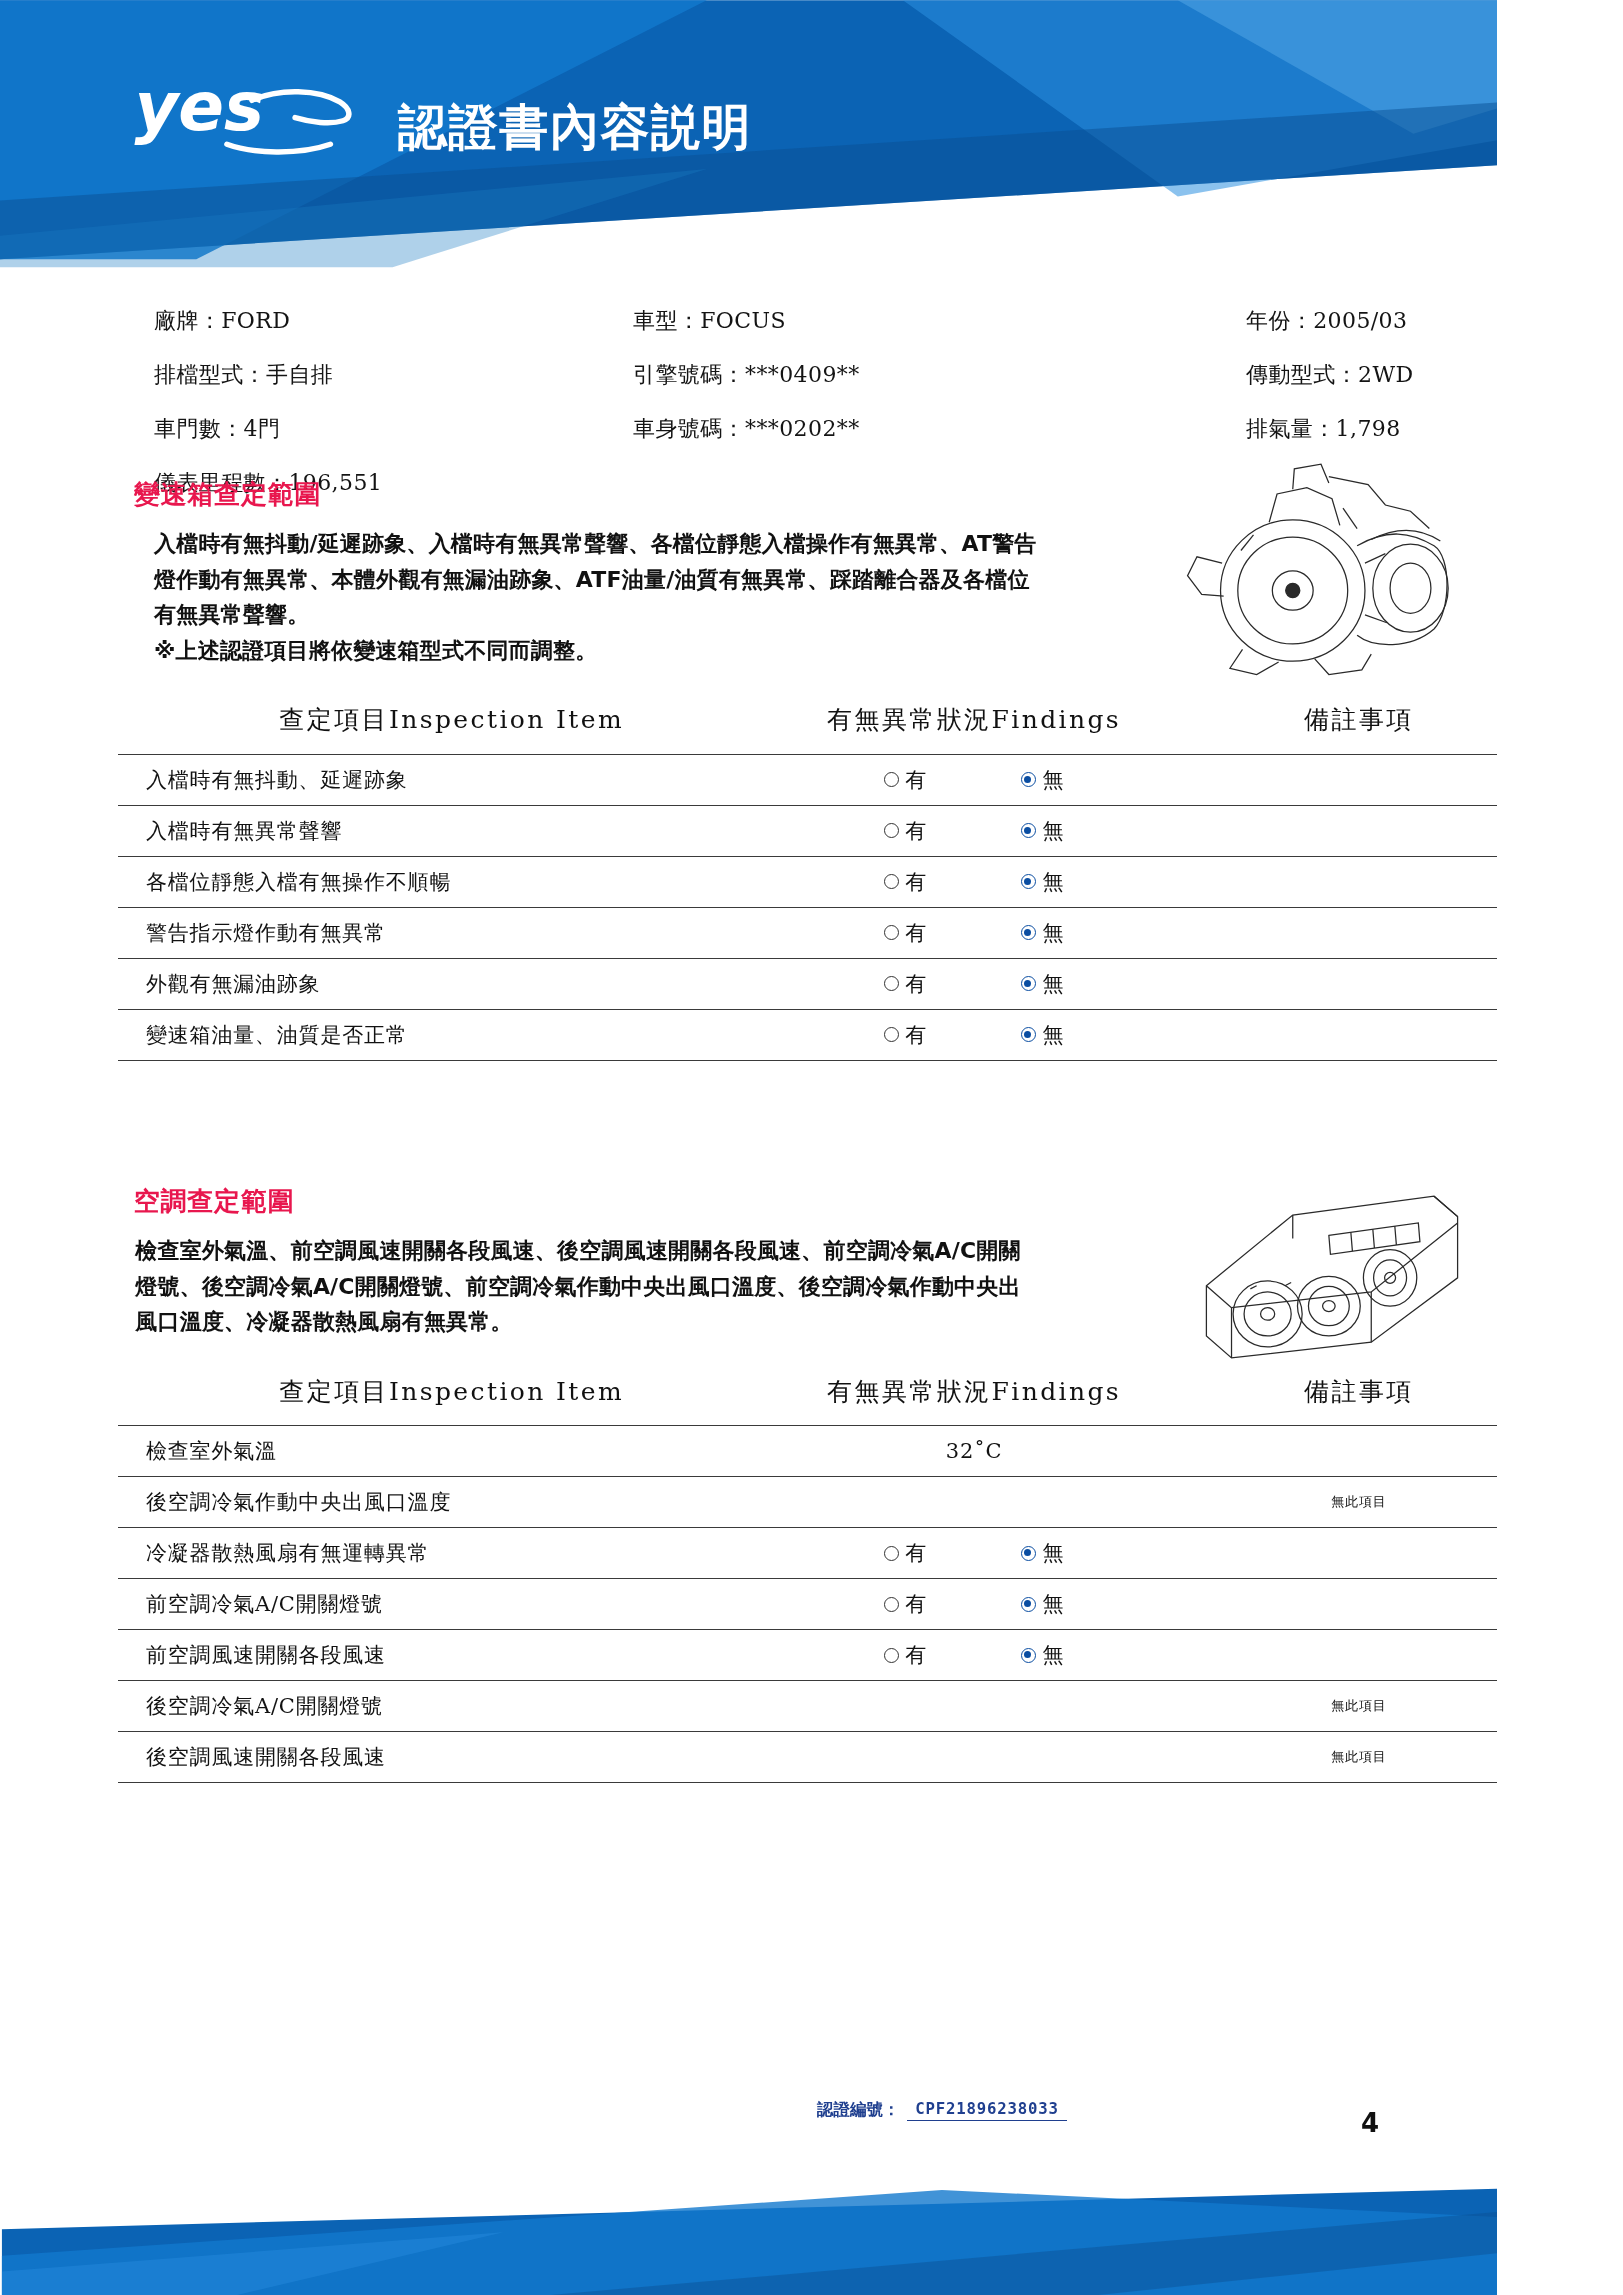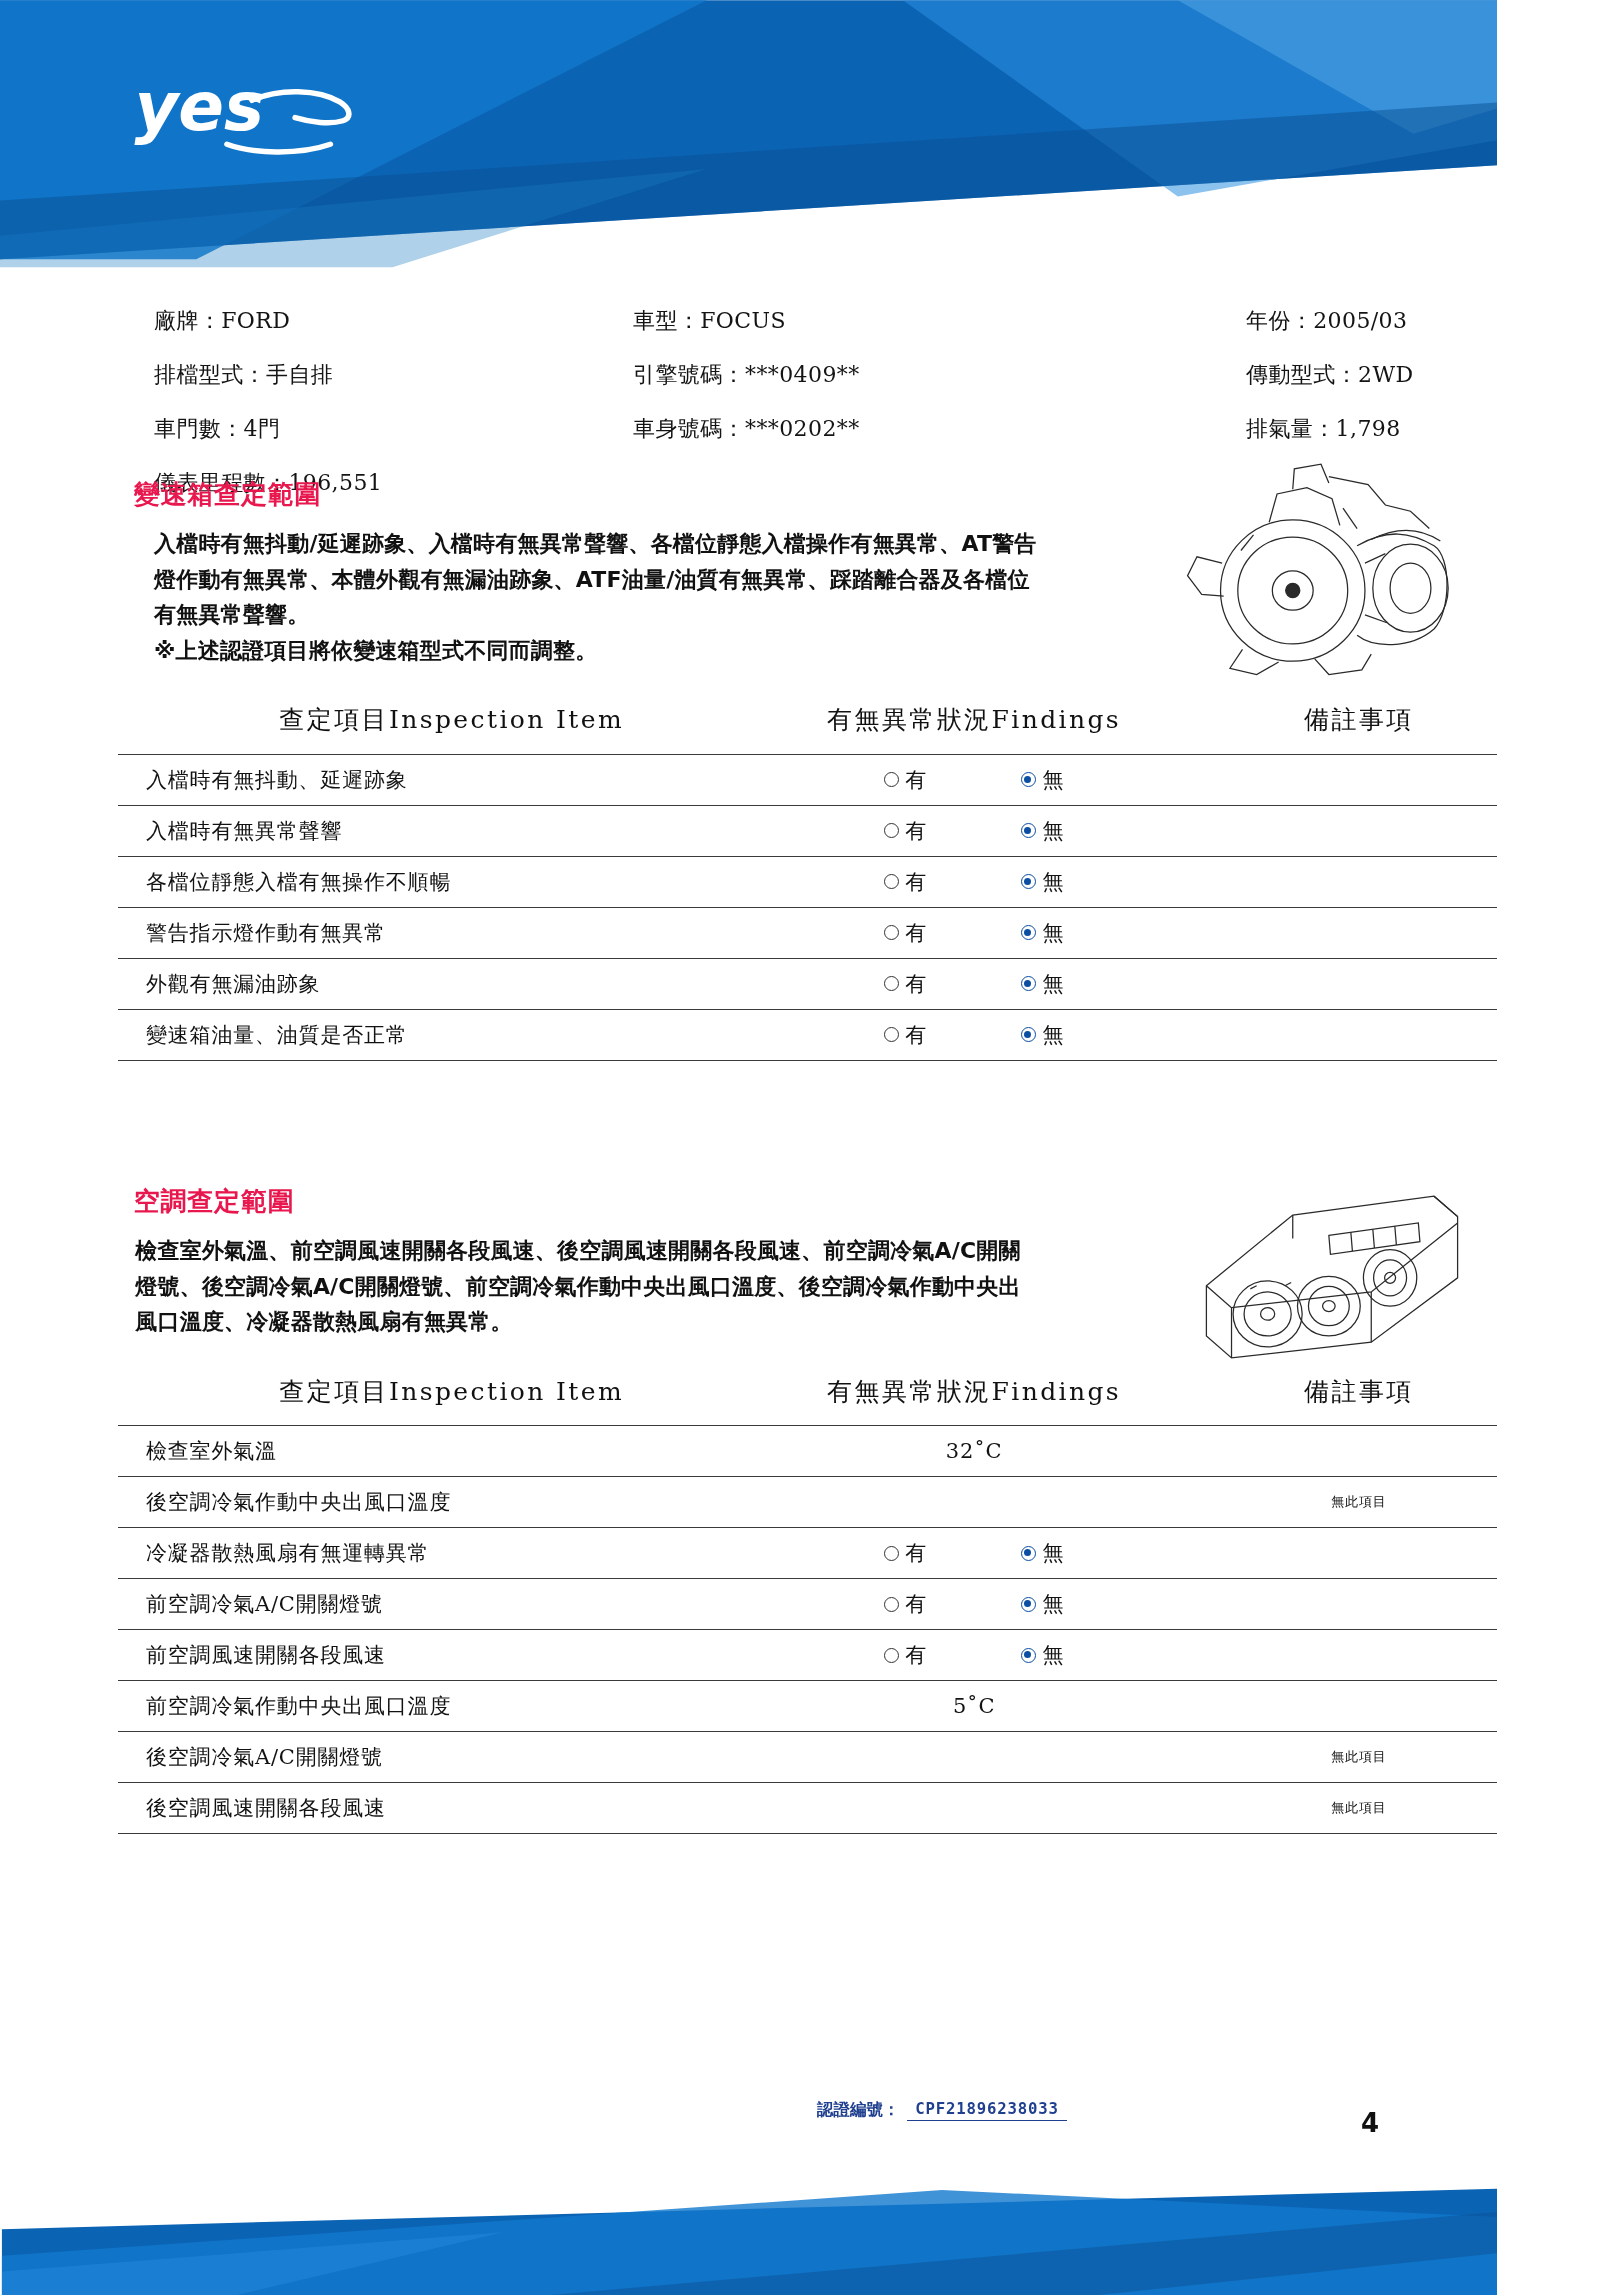--- a/index.html
+++ b/index.html
@@ -219,20 +219,21 @@
     <div class="logo-wrap">
       <div class="logo-yes">
         <svg width="236" height="98" viewBox="0 0 300 125" xmlns="http://www.w3.org/2000/svg">
           <g fill="#ffffff" font-family="DejaVu Sans" font-weight="bold" font-style="italic">
             <text x="0" y="78" font-size="86">yes</text>
           </g>
           <path d="M150 40 C185 24 235 26 262 42 C275 50 278 62 266 66 C250 71 225 68 205 62" fill="none" stroke="#ffffff" stroke-width="7" stroke-linecap="round"></path>
           <path d="M118 96 C150 108 210 110 250 96" fill="none" stroke="#ffffff" stroke-width="7" stroke-linecap="round"></path>
         </svg>
       </div>
+      <div class="banner-title">認證書內容説明</div>
     </div>
   </div>
 
   <div class="info">
     <div class="info-grid">
       <div class="info-cell">廠牌：FORD</div>
       <div class="info-cell">車型：FOCUS</div>
       <div class="info-cell">年份：2005/03</div>
       <div class="info-cell">排檔型式：手自排</div>
       <div class="info-cell">引擎號碼：***0409**</div>
@@ -482,25 +483,20 @@
                 </span>
               <span class="opt">
                   <span class="rd on"></span>
                   <span>無</span>
                 </span>
             </div>
           </td>
           <td class="c-note"></td>
         </tr>
         <tr>
-          <td class="c-item">前空調冷氣作動中央出風口溫度</td>
-          <td class="c-find val-center">5˚C</td>
-          <td class="c-note"></td>
-        </tr>
-        <tr>
           <td class="c-item">後空調冷氣A/C開關燈號</td>
           <td class="c-find val-center"></td>
           <td class="c-note">無此項目</td>
         </tr>
         <tr>
           <td class="c-item">後空調風速開關各段風速</td>
           <td class="c-find val-center"></td>
           <td class="c-note">無此項目</td>
         </tr>
       </tbody>

